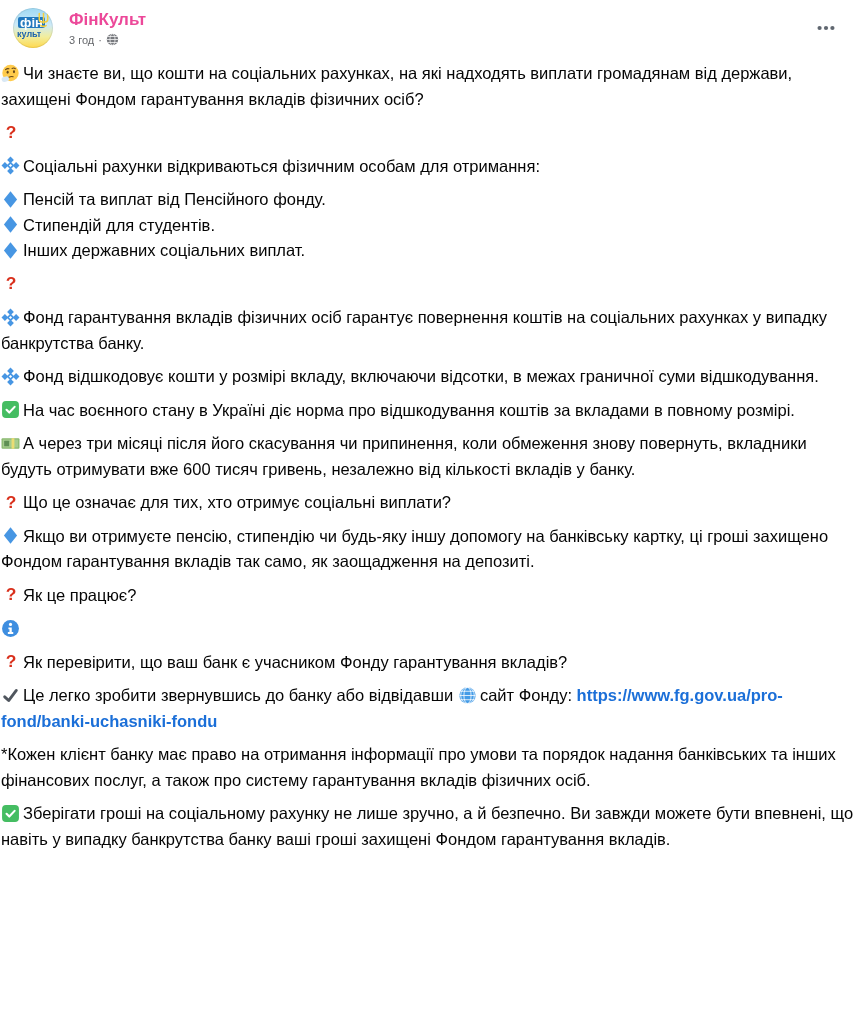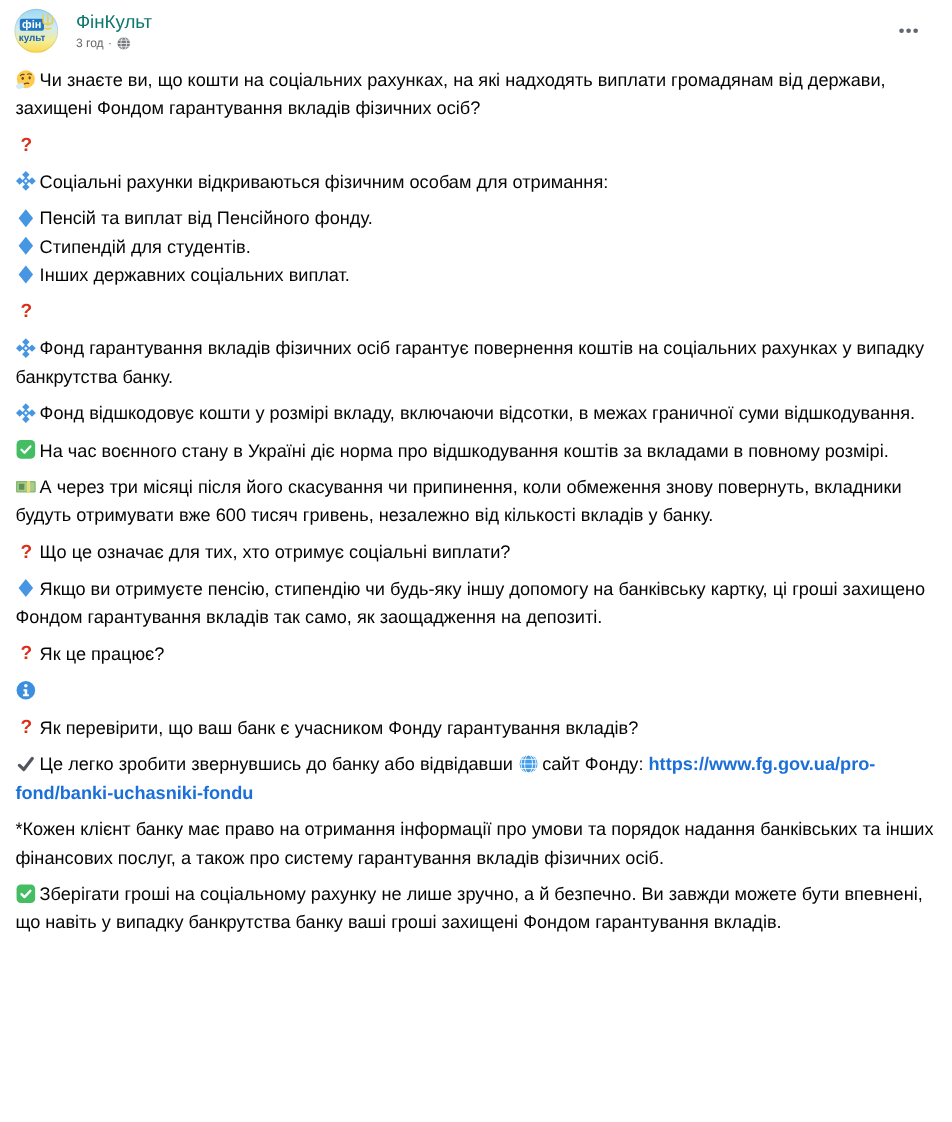--- a/index.html
+++ b/index.html
@@ -6,32 +6,32 @@
   html,body { background:#fff; }
   body { font-family:"Liberation Sans","DejaVu Sans",sans-serif; color:#050505; }
   .post { width:865px; height:1020px; background:#fff; overflow:hidden; position:relative; }
 
   
   .header { display:flex; align-items:flex-start; padding:8px 16px 0 13px; position:relative; }
   .avatar { width:40px; height:40px; border-radius:50%; flex:0 0 40px; cursor:pointer;
             background:linear-gradient(180deg,#9ed8f2 0%,#cdeaf8 42%,#f2ee9d 72%,#ffd84d 100%);
             position:relative; box-shadow:inset 0 0 0 1px rgba(0,0,0,.08); overflow:hidden; }
   .av-fin { position:absolute; left:5px; top:9px; background:#2178be; color:#fff;
-            font-weight:bold; font-size:10px; line-height:11px; padding:0 2px; border-radius:2px; }
+            font-weight:bold; font-size:13px; line-height:11px; padding:0 2px; border-radius:2px; }
   .av-kult { position:absolute; left:4px; top:21px; color:#1d64ae; font-weight:bold; font-size:9px; }
   .av-trident { position:absolute; right:3px; top:4px; }
   .head-text { margin-left:16px; padding-top:1px; }
-  .page-name { font-size:17px; font-weight:normal; color:#0f766e; line-height:21px; cursor:pointer; }
+  .page-name { font-size:17px; font-weight:bold; color:#ec4899; line-height:21px; cursor:pointer; }
   .meta { display:flex; align-items:center; gap:4px; margin-top:3px; color:#65676b; font-size:11px; }
   .meta .ts { cursor:pointer; }
   .more-btn { position:absolute; right:23px; top:16px; width:32px; height:24px; border:none;
               background:transparent; cursor:pointer; display:flex; align-items:center; justify-content:center; }
 
   
-  .body { padding:13px 6px 0 14px; font-size:16.5px; line-height:25.5px; color:#050505; }
+  .body { padding:13px 6px 0 1px; font-size:16.5px; line-height:25.5px; color:#050505; }
   .para { margin:0 0 8px 0; }
   .para.tight { margin-bottom:0; }
   .emj { display:inline-block; width:19px; height:19px; vertical-align:-3.5px; margin-right:3px; }
   .emj svg { width:100%; height:100%; display:block; }
   a.post-link { color:#1b6fd8; font-weight:bold; text-decoration:none; cursor:pointer; overflow-wrap:anywhere; }
 </style>
 </head>
 <body>
 
 <div class="post">

